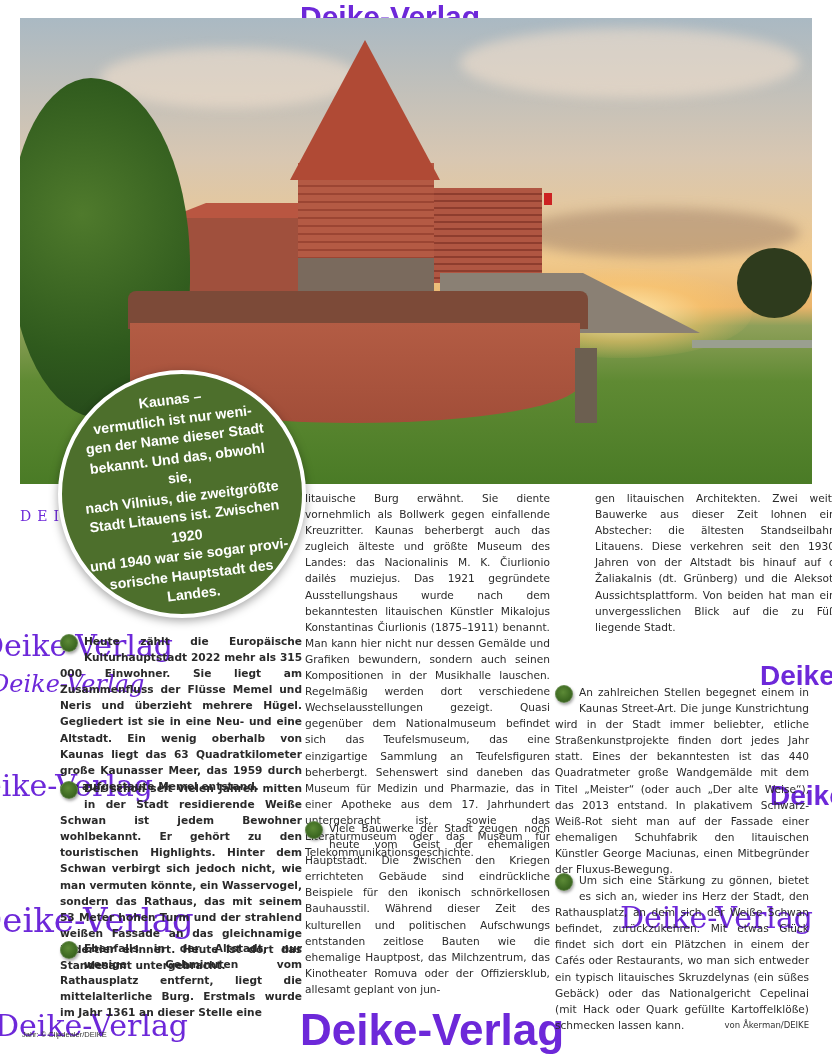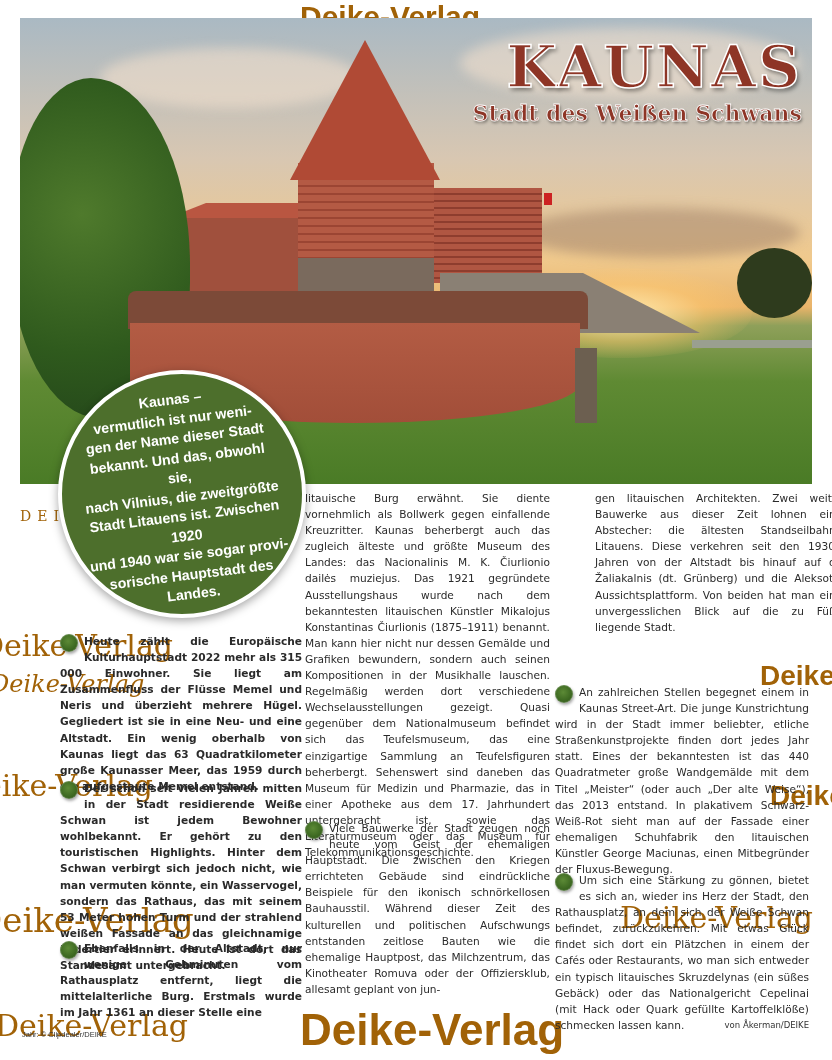--- a/index.html
+++ b/index.html
@@ -1,18 +1,18 @@
 <!DOCTYPE html>
 <html><head>
 <meta charset="utf-8">
 <style>
   html, body { margin:0; padding:0; }
   body { width:832px; height:1060px; background:#ffffff; position:relative; overflow:hidden; font-family:"DejaVu Sans", sans-serif; }
   .page { position:absolute; inset:0; }
-  .wm { position:absolute; color:#a16207; white-space:nowrap; pointer-events:none; z-index:0; }
+  .wm { position:absolute; color:#6d28d9; white-space:nowrap; pointer-events:none; z-index:0; }
   .wm.serif { font-family:"DejaVu Serif", serif; }
   .wm.bold { font-family:"Liberation Sans", sans-serif; font-weight:bold; }
   
   .photo { position:absolute; left:20px; top:18px; width:792px; height:466px; overflow:hidden; z-index:1;
     background: linear-gradient(180deg, #aab9c3 0%, #d8c7b2 30%, #f0c98c 52%, #eab46a 62%, #8fa05a 66%, #5f8a33 78%, #4a7b26 100%); }
   .sky-glow { position:absolute; right:60px; top:250px; width:260px; height:90px; border-radius:50%;
     background: radial-gradient(ellipse at center, rgba(255,238,180,0.95) 0%, rgba(255,200,110,0.5) 45%, rgba(255,180,90,0) 75%); }
   .cloud { position:absolute; border-radius:50%; background:rgba(245,225,205,0.55); filter:blur(6px); }
   .tree-left { position:absolute; left:-10px; top:60px; width:180px; height:340px; border-radius:45% 55% 40% 50%;
     background: radial-gradient(circle at 40% 40%, #4f7a2c 0%, #2f5a1d 60%, #23451a 100%); }
@@ -89,24 +89,20 @@
     <div class="tower-body"></div>
     <div class="tower-base"></div>
     <div class="tower-cone"></div>
     <div class="round-roof"></div>
     <div class="round-wall"></div>
     <div class="stairs"></div>
     <div class="path"></div>
     <div class="tree-right"></div>
   </div>
 
-  <div class="title-wrap">
-    <div class="title">KAUNAS</div>
-    <div class="subtitle">Stadt des Weißen Schwans</div>
-  </div>
 
   <div class="circle">
     <div class="circle-text">
       <div>Kaunas –</div>
       <div>vermutlich ist nur weni-</div>
       <div>gen der Name dieser Stadt</div>
       <div>bekannt. Und das, obwohl sie,</div>
       <div>nach Vilnius, die zweitgrößte</div>
       <div>Stadt Litauens ist. Zwischen 1920</div>
       <div>und 1940 war sie sogar provi-</div>

